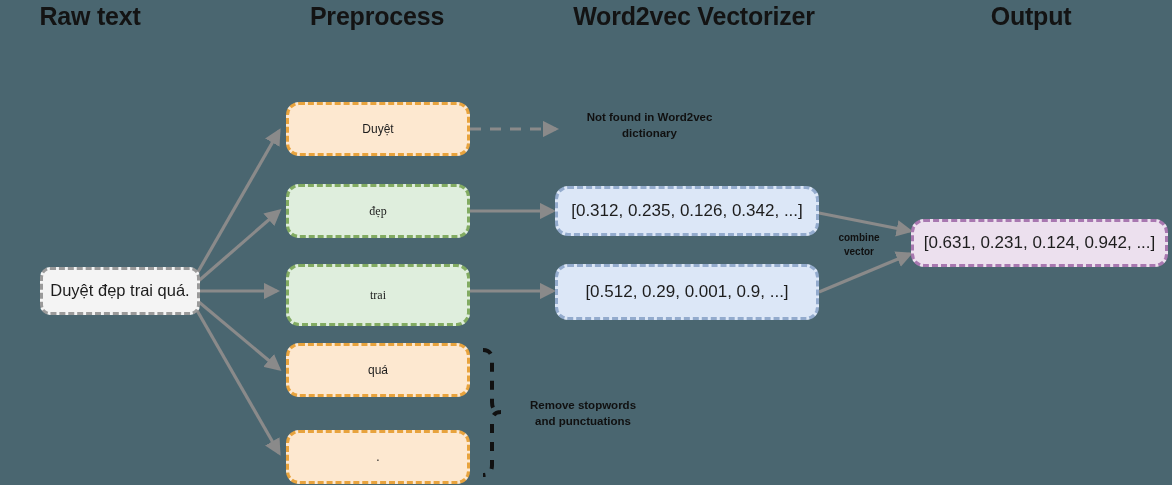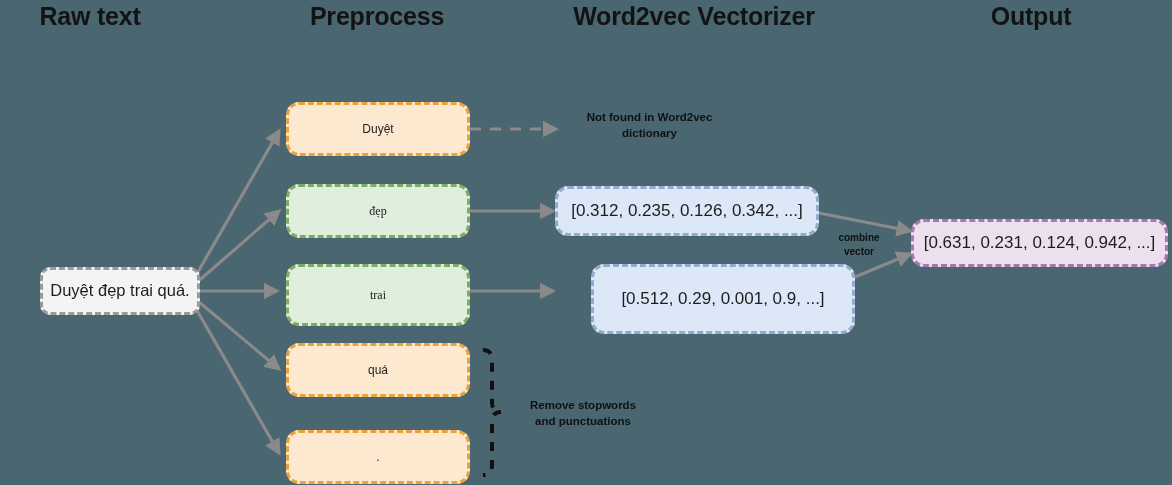--- a/index.html
+++ b/index.html
@@ -138,21 +138,21 @@
   <div class="node node-green" style="left:286px; top:184px; width:184px; height:54px;">đẹp</div>
 
   <div class="node node-green" style="left:286px; top:264px; width:184px; height:62px;">trai</div>
 
   <div class="node node-orange" style="left:286px; top:343px; width:184px; height:54px;">quá</div>
 
   <div class="node node-orange" style="left:286px; top:430px; width:184px; height:54px;">.</div>
 
   <div class="node node-blue" style="left:555px; top:186px; width:264px; height:50px;">[0.312, 0.235, 0.126, 0.342, ...]</div>
 
-  <div class="node node-blue" style="left:555px; top:264px; width:264px; height:70px;margin-left:36px;">[0.512, 0.29, 0.001, 0.9, ...]</div>
+  <div class="node node-blue" style="left:555px; top:264px; width:264px; height:56px;">[0.512, 0.29, 0.001, 0.9, ...]</div>
 
   <div class="node node-purple" style="left:911px; top:219px; width:257px; height:48px;">[0.631, 0.231, 0.124, 0.942, ...]</div>
 
   <div class="note" style="left:568px; top:110px; width:163px;">Not found in Word2vec
 dictionary</div>
 
   <div class="note" style="left:508px; top:398px; width:150px;">Remove stopwords
 and punctuations</div>
 
   <div class="note note-small" style="left:828px; top:231px; width:62px;">combine

